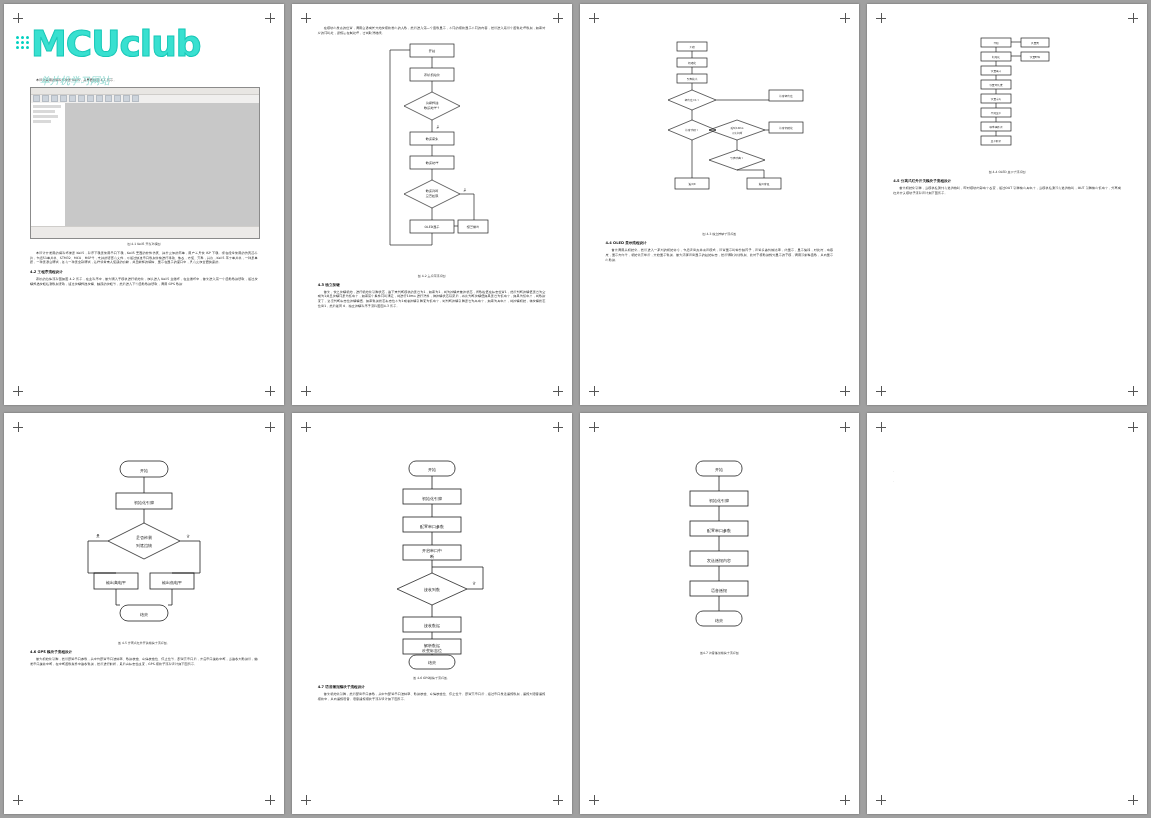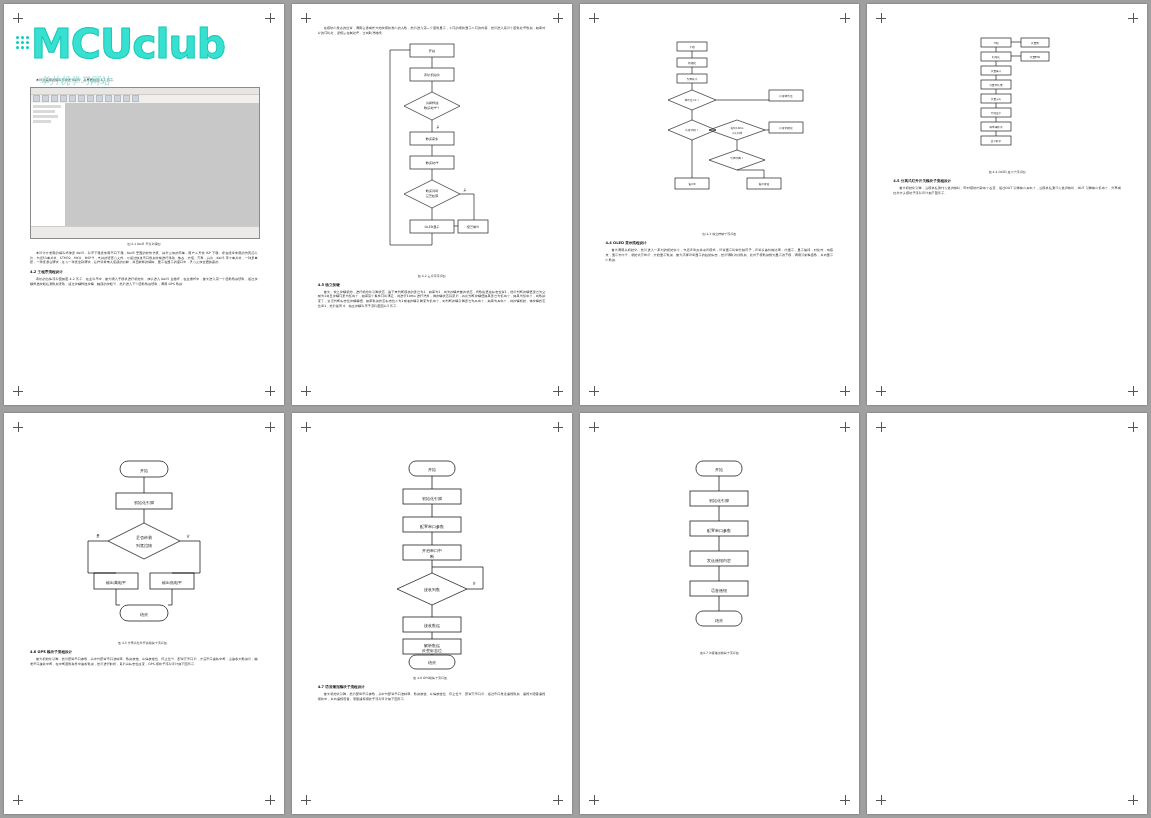--- a/index.html
+++ b/index.html
@@ -15,21 +15,21 @@
   .cm i.v{left:5px;top:0;width:1px;height:10px;}
   .page-body{position:absolute;left:26px;right:26px;top:22px;bottom:22px;}
   .p{font-size:3.1px;line-height:1.55;color:#222;text-align:justify;margin:0 0 4px 0;text-indent:6px;letter-spacing:.1px;}
   .h2{font-size:3.6px;font-weight:bold;color:#111;margin:5px 0 3px 0;}
   .cap{font-size:3.0px;text-align:center;color:#333;margin:3px 0 5px 0;}
   .flow{margin:4px auto;display:block;}
   
   .logo{position:absolute;left:12px;top:14px;z-index:30;display:flex;align-items:flex-start;}
   .logo .dots{display:grid;grid-template-columns:repeat(3,3px);grid-gap:2px;margin-top:18px;margin-right:2px;}
   .logo .dots span{width:3px;height:3px;background:#00d0c0;border-radius:50%;}
-  .logo .word{font-family:"DejaVu Sans","Liberation Sans",sans-serif;font-weight:bold;font-size:41px;line-height:52px;color:#38e0d0;
+  .logo .word{font-family:"DejaVu Sans","Liberation Sans",sans-serif;font-weight:bold;font-size:36px;line-height:52px;color:#38e0d0;
        -webkit-text-stroke:1px #18c8b8;letter-spacing:-1px;text-align:center;}
   .logo .sub{position:absolute;left:24px;top:56px;font-size:10px;color:#8fd8d0;white-space:nowrap;font-style:italic;}
   
   .ide{width:100%;height:150px;border:1px solid #8b8b8b;background:#f2f1f0;position:relative;overflow:hidden;}
   .ide .mbar{height:6px;background:#e8e6e3;border-bottom:1px solid #cfcdca;}
   .ide .tbar{height:8px;background:#f0efee;border-bottom:1px solid #cfcdca;display:flex;gap:2px;align-items:center;padding:0 2px;}
   .ide .tbar i{width:5px;height:5px;background:#cdd4dc;border:1px solid #b5bcc4;display:block;}
   .ide .body{position:absolute;left:0;right:0;top:15px;bottom:12px;display:flex;}
   .ide .left{width:34px;background:#ffffff;border-right:1px solid #c8c8c8;}
   .ide .edit{flex:1;background:#c8c8c8;}

